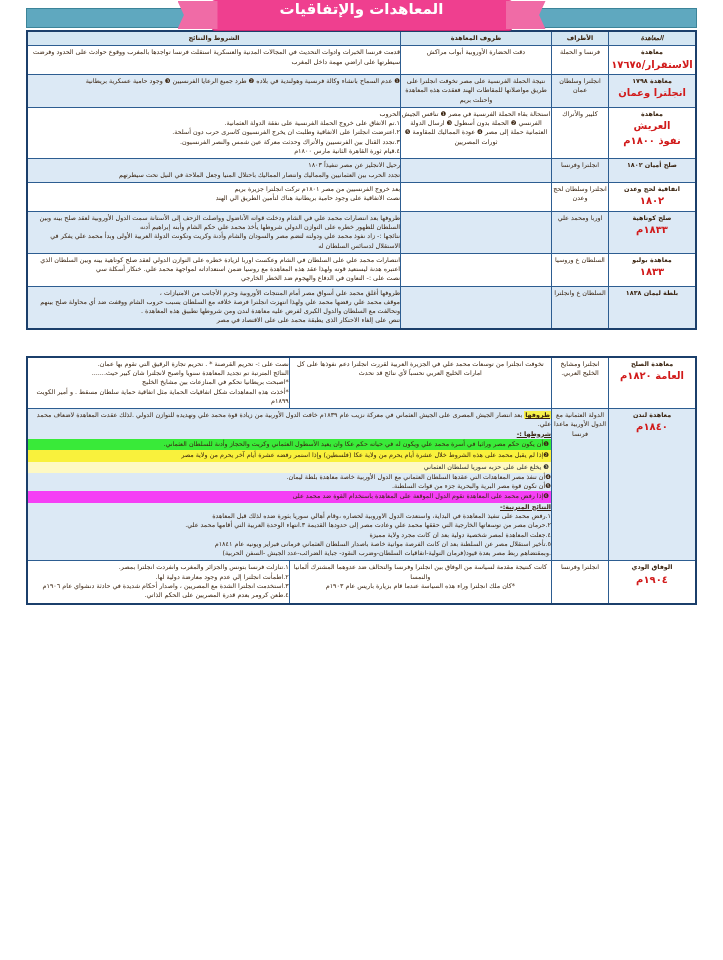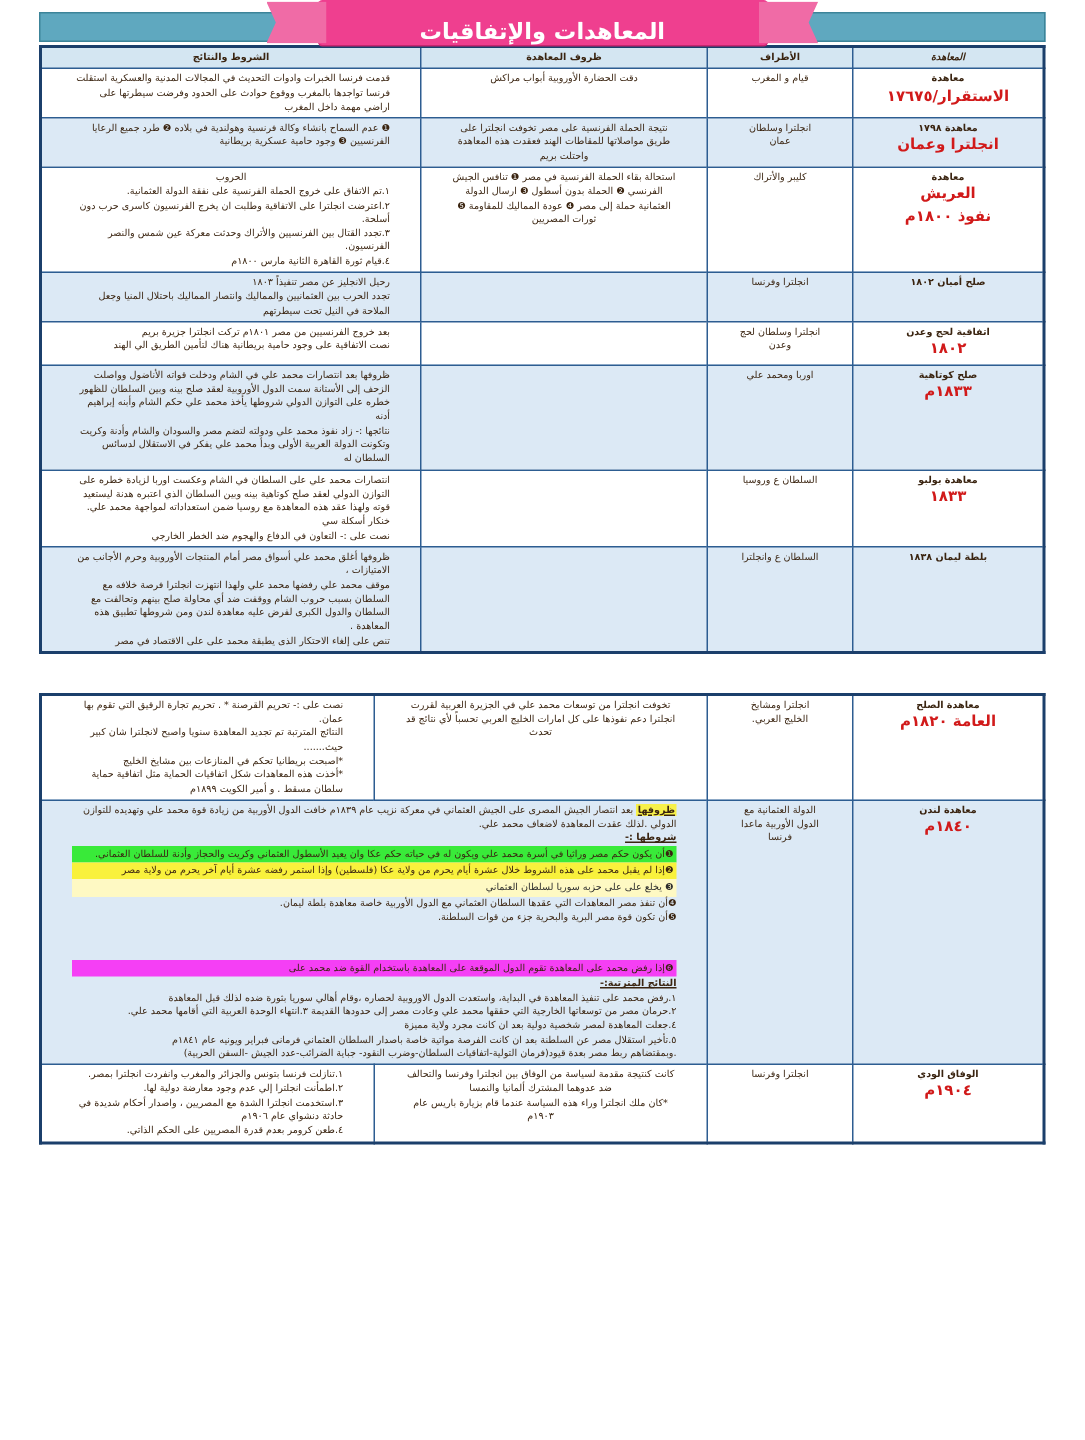--- a/index.html
+++ b/index.html
@@ -14,21 +14,21 @@
   
   .banner-wrap{position:relative;height:30px;}
   .banner-band{
     position:absolute;left:26px;right:26px;top:8px;height:18px;
     background:#5fa8bf;border:1px solid #3c8499;
   }
   .ribbon{
     position:absolute;left:50%;transform:translateX(-50%);top:0px;
     width:300px;height:30px;background:#ef3f8f;
     border-radius:3px;
-    display:flex;align-items:flex-end;justify-content:center;
+    display:flex;align-items:flex-start;justify-content:center;
     box-shadow:0 1px 0 #c7266f;
   }
   .ribbon-tail{
     position:absolute;top:1px;width:40px;height:28px;background:#f06ba6;
   }
   .ribbon-tail.l{left:-34px;clip-path:polygon(0 0,100% 0,100% 100%,0 100%,16% 50%);}
   .ribbon-tail.r{right:-34px;clip-path:polygon(0 0,100% 0,84% 50%,100% 100%,0 100%);}
   .ribbon-title{
     color:#ffffff;font-weight:bold;font-size:15px;letter-spacing:0px;
     text-shadow:0 1px 1px #a8days;white-space:nowrap;
@@ -38,21 +38,21 @@
   table.tbl{
     border-collapse:collapse;
     width:671px;
     margin:0 auto;
     table-layout:fixed;
     border:2px solid #1b3f6b;
   }
   table.tbl td,table.tbl th{
     border:1px solid #2d5d91;
     vertical-align:top;
-    padding:2px 20px;
+    padding:2px 0;
     font-size:6.4px;
     line-height:1.45;
     color:#3a2410;
   }
   thead th{
     background:#d4e6f2;
     text-align:center;
     font-size:7.2px;
     font-weight:bold;
     color:#23313d;
@@ -72,22 +72,22 @@
   td.parties{text-align:center;color:#20364f;font-size:7px;line-height:1.6;vertical-align:top;padding-top:6px;}
   td.circ{text-align:center;font-size:6.6px;line-height:1.6;color:#2b2b2b;}
   td.terms{text-align:right;font-size:6.6px;line-height:1.65;color:#2b2b2b;}
 
   .row-blue td{background:#dce9f5;}
   .row-white td{background:#ffffff;}
   .hl-y{background:#f7f14a;padding:0 1px;font-weight:bold;text-decoration:underline;}
   .hl-g{background:#39ea39;display:block;padding:1px 2px;}
   .hl-yellow{background:#f9f13c;display:block;padding:1px 2px;}
   .hl-r{background:#fef9c3;display:block;padding:1px 2px;color:#2b2b2b;}
-  .hl-m{background:#f53ff5;display:block;padding:1px 2px;margin-top:24px;}
-  .center{text-align:center;}
+  .hl-m{background:#f53ff5;display:block;padding:1px 2px;}
+  .center{text-align:right;}
   .gap{height:26px;background:#fff;}
   .sect-title{font-weight:bold;text-decoration:underline;display:block;text-align:right;}
 </style>
 </head>
 <body>
 
 <div class="page">
 
   <div class="banner-wrap">
     <div class="banner-band"></div>
@@ -103,21 +103,21 @@
       <tr>
         <th class="c-name">المعاهدة</th>
         <th class="c-parties">الأطراف</th>
         <th class="c-circ">ظروف المعاهدة</th>
         <th class="c-terms">الشروط والنتائج</th>
       </tr>
     </thead>
     <tbody id="t1-body">
         <tr class="row-white">
           <td class="name"><span>معاهدة</span><span class="sub">الاستقرار/١٧٦٧٥</span></td>
-          <td class="parties">قيام و المغرب</td>
+          <td class="parties">فرنسا و الحملة</td>
           <td class="circ">دقت الحضارة الأوروبية أبواب مراكش</td>
           <td class="terms">قدمت فرنسا الخبرات وادوات التحديث في المجالات المدنية والعسكرية استقلت فرنسا تواجدها بالمغرب ووقوع حوادث على الحدود وفرضت سيطرتها على اراضي مهمة داخل المغرب</td>
         </tr>
         <tr class="row-blue">
           <td class="name"><span>معاهدة ١٧٩٨</span><span class="sub">انجلترا وعمان</span></td>
           <td class="parties">انجلترا وسلطان عمان</td>
           <td class="circ">نتيجة الحملة الفرنسية على مصر تخوفت انجلترا على طريق مواصلاتها للمقاطات الهند فعقدت هذه المعاهدة واحتلت بريم</td>
           <td class="terms">❶ عدم السماح بانشاء وكالة فرنسية وهولندية في بلاده    ❷ طرد جميع الرعايا الفرنسيين   ❸ وجود حامية عسكرية بريطانية</td>
         </tr>
         <tr class="row-white">

